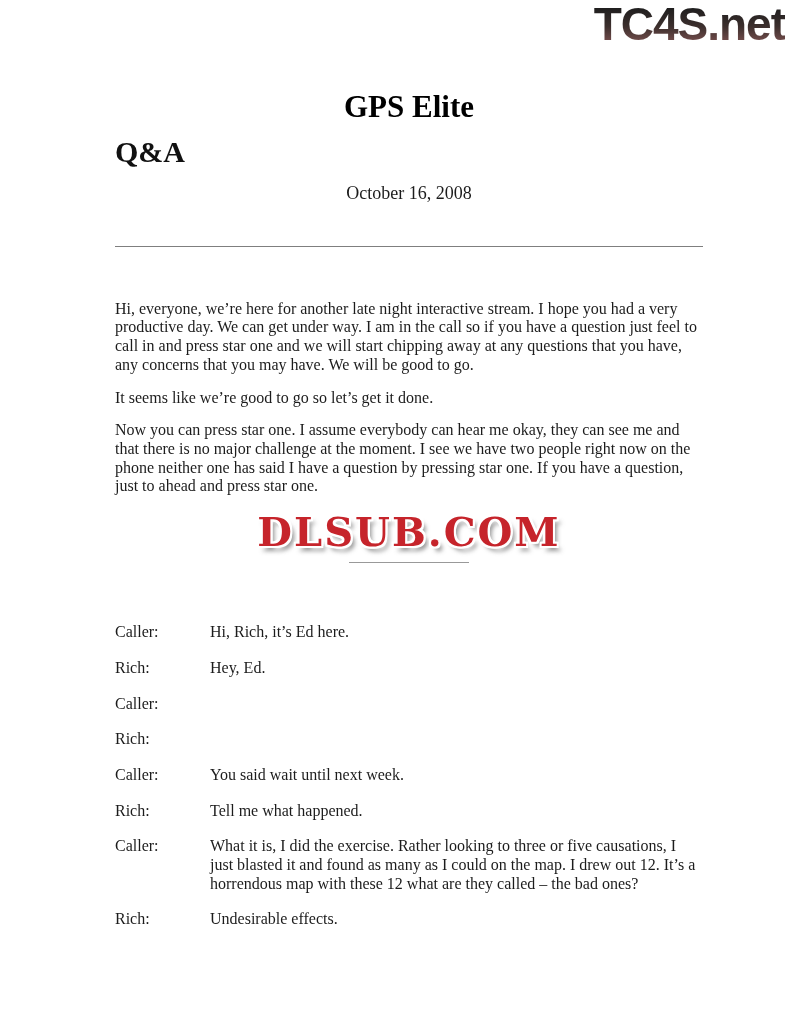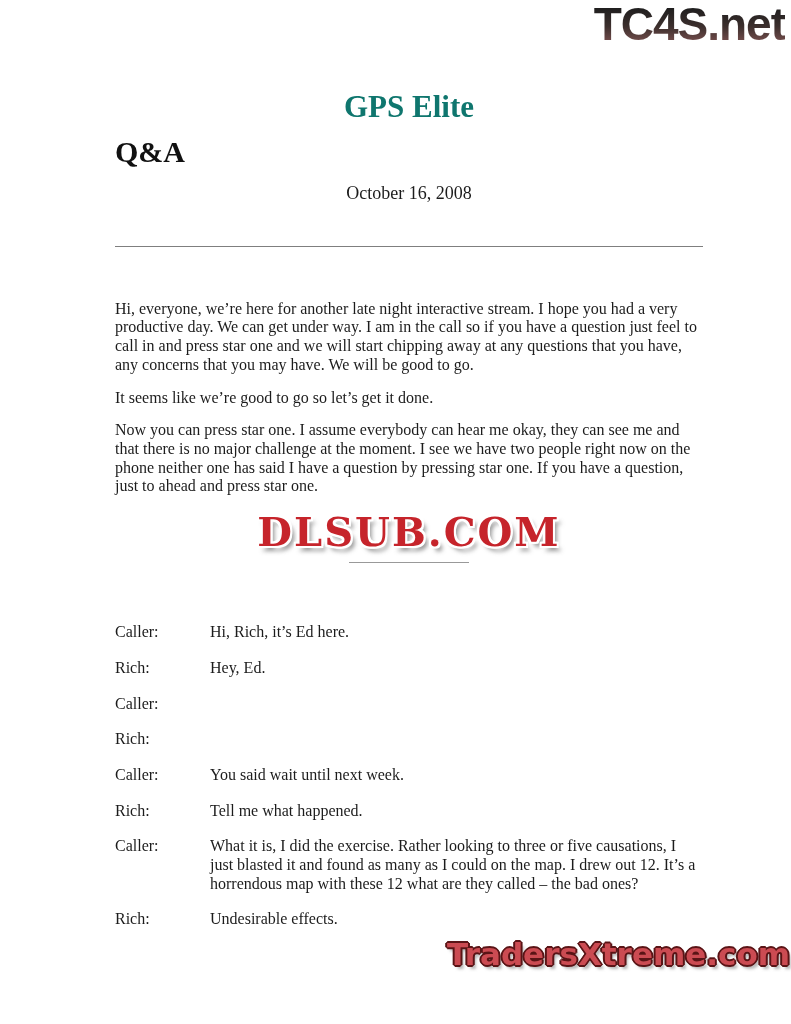--- a/index.html
+++ b/index.html
@@ -19,21 +19,21 @@
     font-family:"Liberation Sans", sans-serif;
     font-weight:bold;font-size:46px;line-height:1.05;
     letter-spacing:-1px;
     background:linear-gradient(180deg,#1e1e1e 15%,#3c2f2d 55%,#7b5150 92%);
     -webkit-background-clip:text;background-clip:text;
     color:transparent;
     filter:drop-shadow(0 0 1px rgba(255,255,255,0.65));
   }
   h1.title{
     margin:88px 0 0;font-size:31px;font-weight:bold;
-    text-align:center;line-height:1.2;color:#0f766e;
+    text-align:center;line-height:1.2;color:#000000;
   }
   h2.subtitle{
     margin:9px 0 0;font-size:30px;font-weight:bold;
     text-align:left;line-height:1.2;color:#111;
   }
   .date{
     margin:13px 0 14px;font-size:18px;text-align:center;line-height:1.2;
   }
   hr.rule{
     margin:41px 0 0;border:none;border-top:1px solid #7f7f7f;height:0;
@@ -125,15 +125,14 @@
     <div class="drow">
       <span class="speaker">Caller:</span>
       <span class="dtext">What it is, I did the exercise. Rather looking to three or five causations, I just blasted it and found as many as I could on the map. I drew out 12. It’s a horrendous map with these 12 what are they called – the bad ones?</span>
     </div>
     <div class="drow">
       <span class="speaker">Rich:</span>
       <span class="dtext">Undesirable effects.</span>
     </div>
   </div>
 
-  <div class="logo-bottom">TradersXtreme.com</div>
 
 </div>
 
 </body></html>

